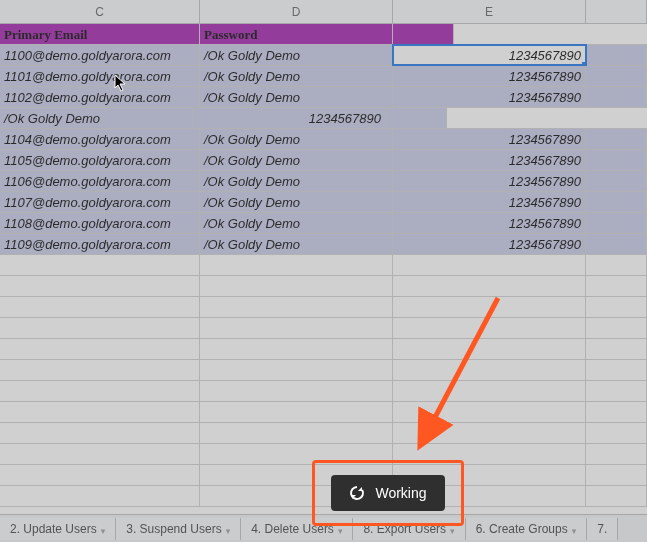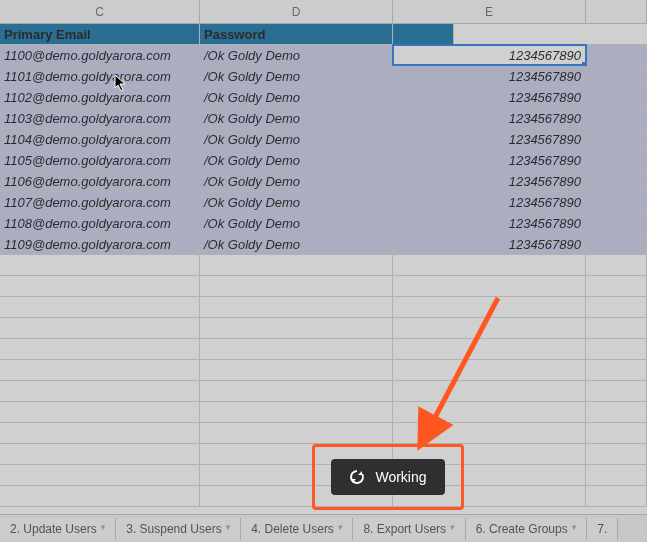--- a/index.html
+++ b/index.html
@@ -39,21 +39,22 @@
     font-size: 13px;
     color: #000;
     padding: 2px 4px;
     border-right: 1px solid #d0d0d0;
     line-height: 17px;
     overflow: hidden;
     white-space: nowrap;
   }
   .hdr-cell {
     font-weight: bold;
-    background: #0369a1;
+    background: #a21caf;
+    font-family: Liberation Serif, serif;
   }
   .row-sel .cell { background: #c6c9e8; font-style: italic; }
   .w-c { width: 200px; }
   .w-d { width: 193px; }
   .w-e { width: 193px; }
   .w-f { width: 61px; }
   .num { text-align: right; padding-left: 28px; }
   .active-cell {
     outline: 2px solid #1a73e8;
     outline-offset: -1px;
@@ -78,37 +79,37 @@
     align-items: center;
     overflow: hidden;
   }
   .tab {
     font-size: 12px;
     color: #3c4043;
     padding: 4px 10px;
     border-right: 1px solid #c0c0c0;
     background: #f8f9fa;
     display: flex;
-    align-items: flex-start;
+    align-items: flex-end;
     gap: 4px;
     white-space: nowrap;
   }
   .tab .caret { font-size: 9px; color: #9aa0a6; }
   
   .overlay {
     position: absolute;
     inset: 0;
     background: rgba(120,120,120,0.35);
     pointer-events: none;
   }
   
   .toast-wrap {
     position: absolute;
     left: 312px;
-    top: 444px;
+    top: 460px;
     width: 152px;
     height: 66px;
     border: 3px solid #ff5722;
     border-radius: 4px;
     padding: 10px 5px;
     display: flex;
     align-items: center;
     justify-content: center;
   }
   .toast {
@@ -168,21 +169,20 @@
     <div class="cell w-e num">1234567890</div>
     <div class="cell w-f"></div>
   </div>
   <div class="row row-sel">
     <div class="cell w-c">1102@demo.goldyarora.com</div>
     <div class="cell w-d">/Ok Goldy Demo</div>
     <div class="cell w-e num">1234567890</div>
     <div class="cell w-f"></div>
   </div>
   <div class="row row-sel">
-    <div class="cell w-c">1103@demo.goldyarora.com</div>
     <div class="cell w-d">/Ok Goldy Demo</div>
     <div class="cell w-e num">1234567890</div>
     <div class="cell w-f"></div>
   </div>
   <div class="row row-sel">
     <div class="cell w-c">1104@demo.goldyarora.com</div>
     <div class="cell w-d">/Ok Goldy Demo</div>
     <div class="cell w-e num">1234567890</div>
     <div class="cell w-f"></div>
   </div>

